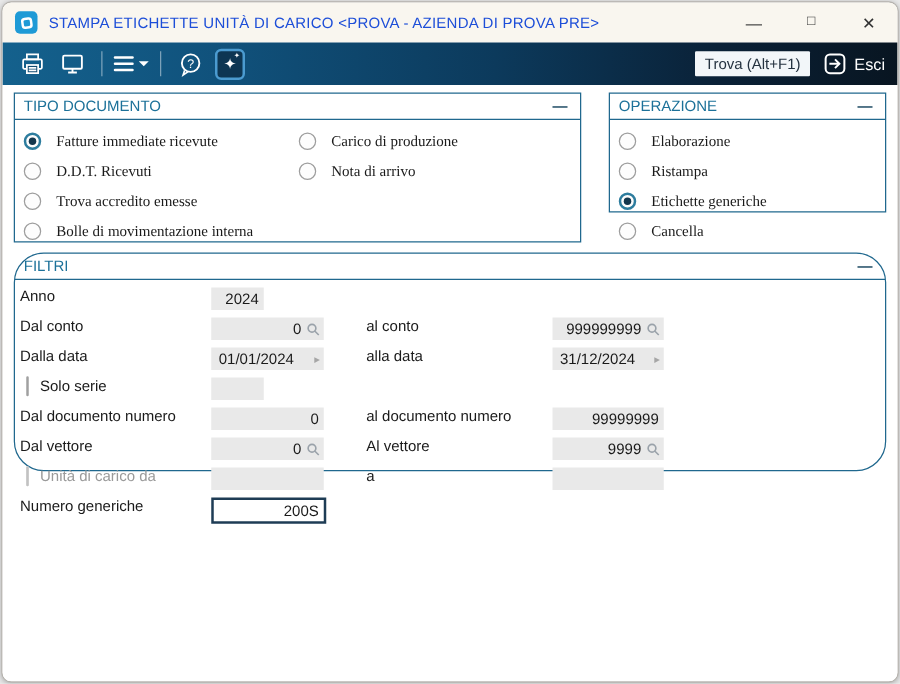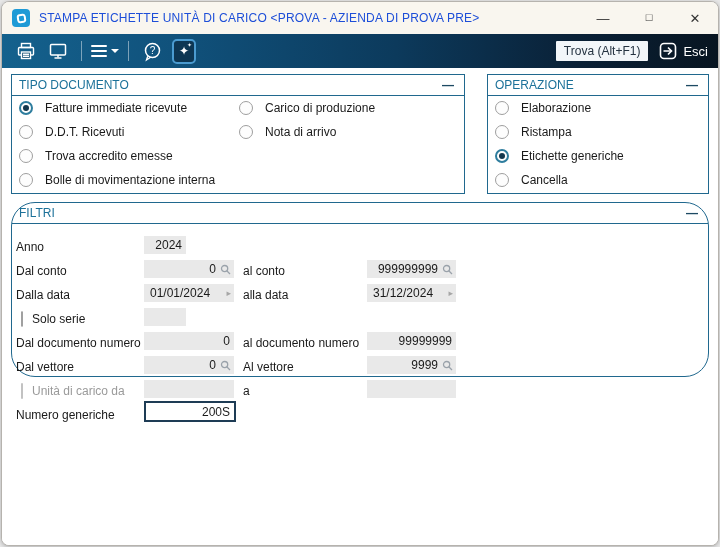--- a/index.html
+++ b/index.html
@@ -36,33 +36,33 @@
   .find-box { margin-left:auto; background:#f2f6f9; color:#243240; font-size:12px; padding:3px 8px; border-radius:1px; cursor:default; }
   .exit-btn { display:flex; align-items:center; gap:5px; margin-left:10px; color:#fff; font-size:13px; cursor:default; }
   
   .content { flex:1; background:#fff; padding:6px 9px 0 9px; }
   .row-top { display:flex; gap:22px; margin-bottom:8px; }
   .groupbox { border:1px solid #20688e; background:#fff; }
   .gb-head { display:flex; align-items:center; justify-content:space-between; padding:3px 8px 3px 7px; border-bottom:1px solid #20688e; }
   .gb-title { color:#1c7199; font-size:12px; }
   .gb-minus { color:#1d4a63; font-weight:bold; font-size:12px; line-height:1; cursor:default; padding:0 2px; }
   .gb-tipo { width:454px; height:120px; }
-  .gb-oper { flex:1; height:120px; }
+  .gb-oper { flex:1; height:96px; }
   .gb-body { padding-top:5px; }
-  .r-row { height:24px; display:flex; align-items:flex-start; }
+  .r-row { height:24px; display:flex; align-items:center;font-family:Liberation Serif, serif; }
   .r-cell { display:flex; align-items:center; width:220px; }
   .radio { width:14px; height:14px; border:1px solid #9e9e9e; border-radius:50%; background:#fdfdfd; margin-left:7px;
     display:flex; align-items:center; justify-content:center; flex:0 0 auto; }
   .radio.checked { border:2px solid #2e7d9e; }
   .radio.checked::after { content:""; width:6px; height:6px; border-radius:50%; background:#14374d; }
   .rlabel { margin-left:12px; font-size:12px; color:#1a1a1a; white-space:nowrap; }
   
   .gb-filtri { height:175px;border-radius:24px; }
   .f-body { padding-top:6px; }
-  .f-row { height:24px; display:flex; align-items:flex-end; font-size:12px; color:#1a1a1a; }
+  .f-row { height:24px; display:flex; align-items:flex-start; font-size:12px; color:#1a1a1a;gap:25px; }
   .f-label { width:132px; padding-left:4px; flex:0 0 auto; white-space:nowrap; }
   .f-label2 { width:133px; padding-left:9px; flex:0 0 auto; white-space:nowrap; }
   .fld { height:18px; background:#e9e9e9; display:flex; align-items:center; flex:0 0 auto; }
   .w-sm { width:42px; } .w-std { width:90px; } .w-std2 { width:89px; }
   .bare { border:none; background:transparent; font-family:"Liberation Sans",sans-serif; font-size:12px; color:#1a1a1a;
     width:100%; height:16px; outline:none; padding:0 4px; }
   .t-right { text-align:right; }
   .t-left { text-align:left; padding-left:6px; }
   .mag { flex:0 0 auto; margin:0 3px 0 0; display:flex; }
   .darrow { flex:0 0 auto; margin-left:auto; margin-right:3px; color:#a6a6a6; font-size:9px; line-height:1; }

